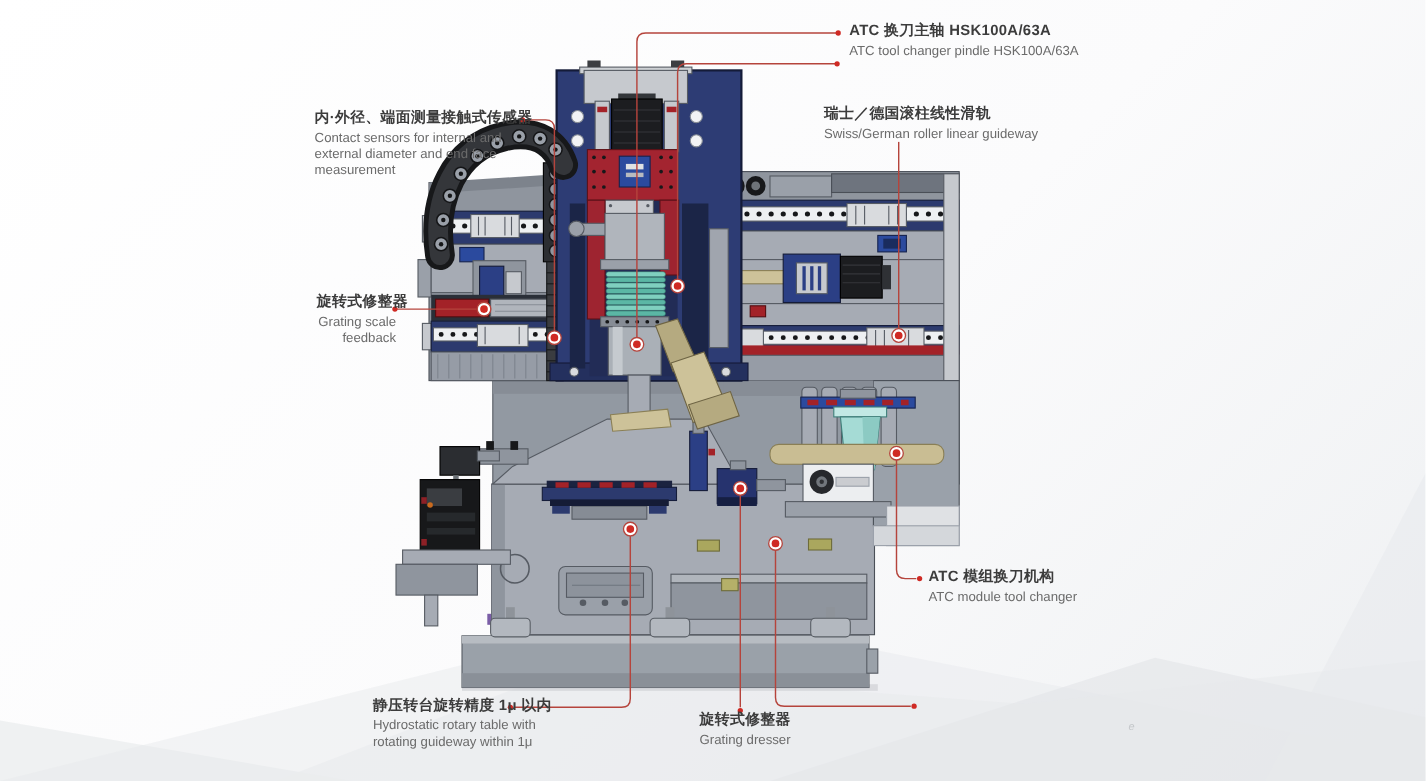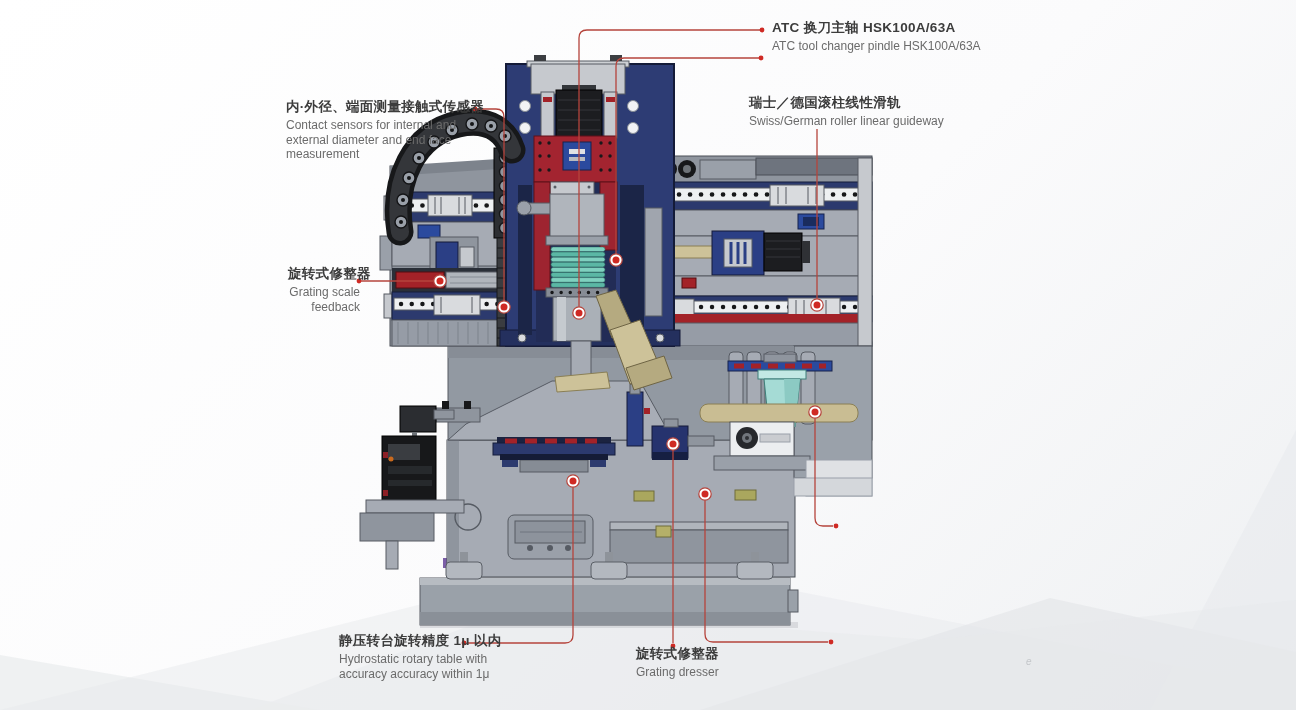--- a/index.html
+++ b/index.html
@@ -461,24 +461,28 @@
   <div class="label" style="left:286px;top:98px;width:200px;">
     <div class="cn">内·外径、端面测量接触式传感器</div>
     <div class="en" style="width:192px;">Contact sensors for internal and external diameter and end face measurement</div>
   </div>
 
   <div class="label" style="left:288px;top:265px;">
     <div class="cn">旋转式修整器</div>
     <div class="en" style="width:72px;text-align:right;">Grating scale feedback</div>
   </div>
 
+  <div class="label" style="left:844px;top:515px;">
+    <div class="cn">ATC 模组换刀机构</div>
+    <div class="en">ATC module tool changer</div>
+  </div>
 
   <div class="label" style="left:309px;top:632px;margin-left:30px;">
     <div class="cn">静压转台旋转精度 1μ 以内</div>
-    <div class="en" style="width:182px;">Hydrostatic rotary table with accuracy accuracy within 1μ</div>
+    <div class="en" style="width:182px;">Hydrostatic rotary table with rotating guideway within 1μ</div>
   </div>
 
   <div class="label" style="left:636px;top:645px;">
     <div class="cn">旋转式修整器</div>
     <div class="en">Grating dresser</div>
   </div>
 
 
   <div class="wm" style="left:1026px;top:656px;">e</div>
 </div>

